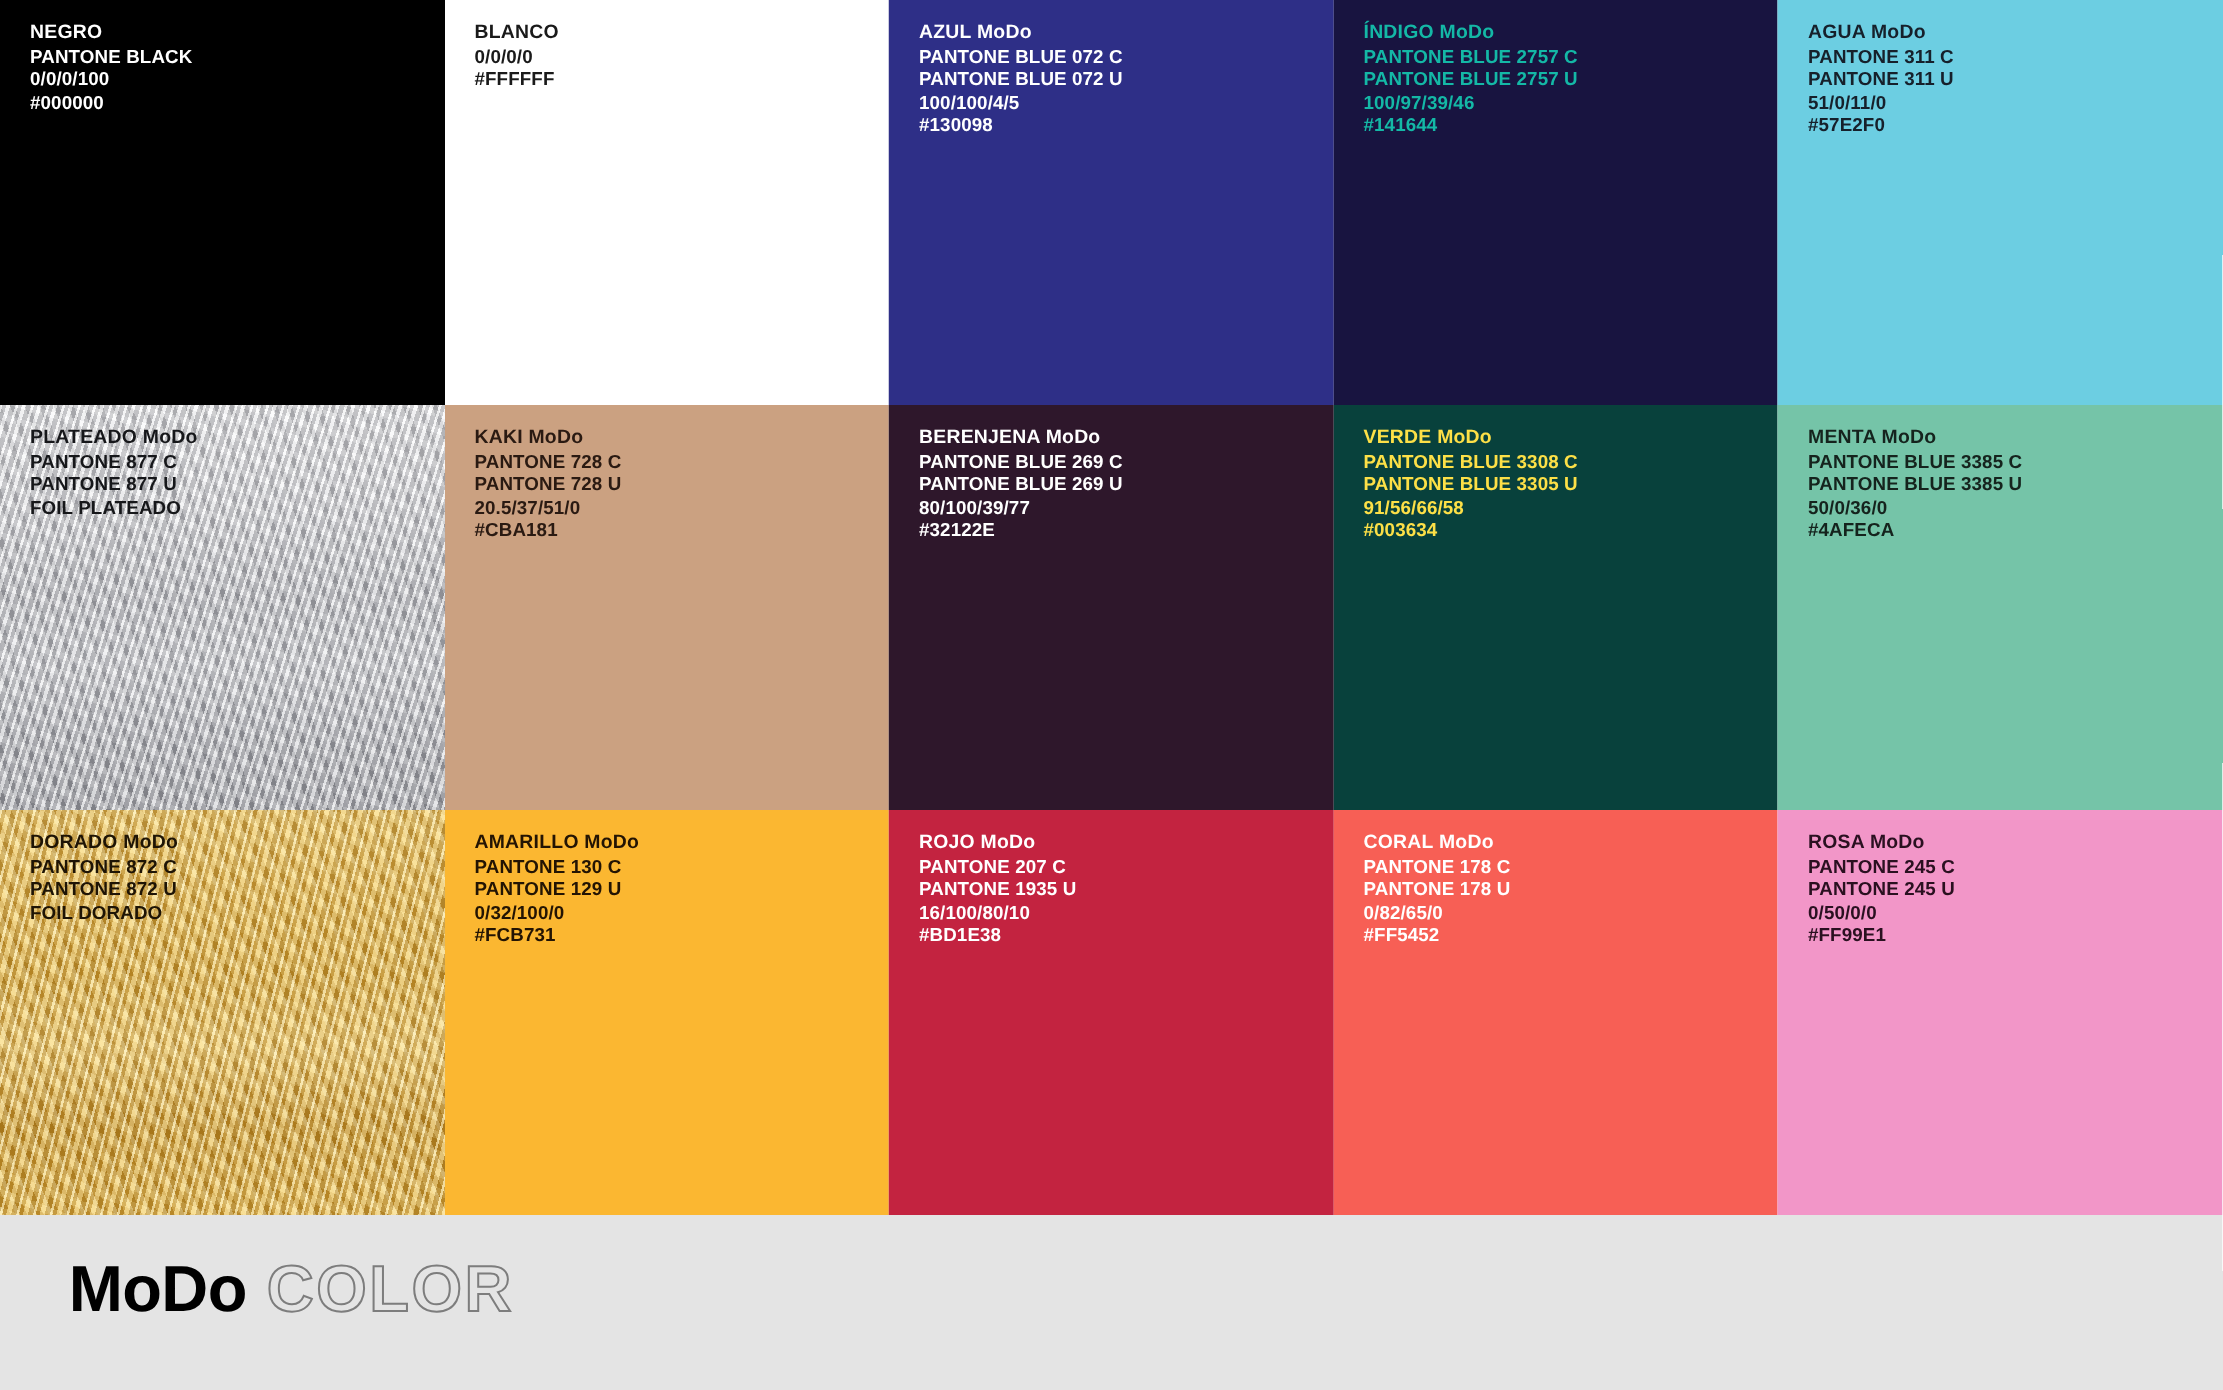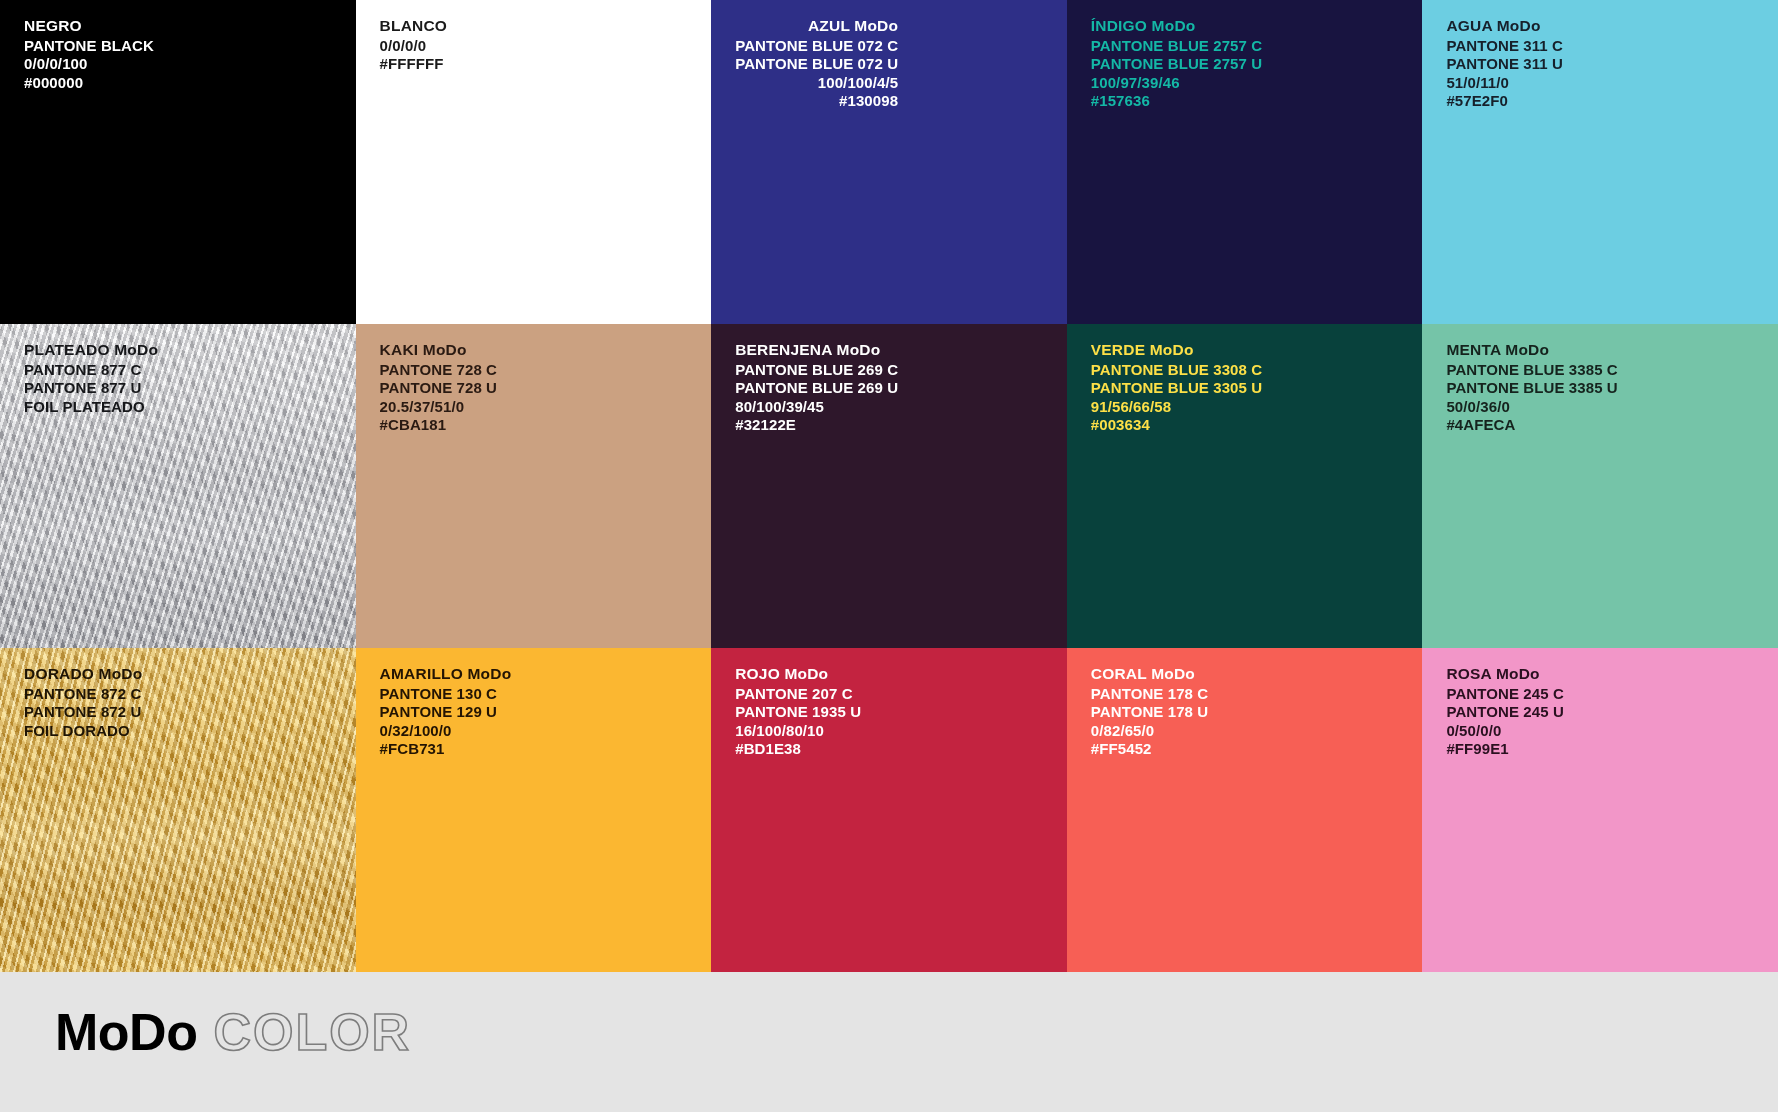--- a/index.html
+++ b/index.html
@@ -65,36 +65,36 @@
           <div class="line">#000000</div>
         </div>
       </div>
       <div class="swatch" style="background: rgb(255, 255, 255);">
         <div class="txt" style="color: rgb(26, 26, 26);">
           <div class="name">BLANCO</div>
           <div class="line">0/0/0/0</div>
           <div class="line">#FFFFFF</div>
         </div>
       </div>
-      <div class="swatch" style="background: rgb(46, 47, 135); text-align: right;">
+      <div class="swatch" style="background: rgb(46, 47, 135);">
         <div class="txt" style="color: rgb(255, 255, 255);">
           <div class="name">AZUL MoDo</div>
           <div class="line">PANTONE BLUE 072 C</div>
           <div class="line">PANTONE BLUE 072 U</div>
           <div class="line">100/100/4/5</div>
           <div class="line">#130098</div>
         </div>
       </div>
       <div class="swatch" style="background: rgb(24, 20, 64);">
         <div class="txt" style="color: #14b8a6;">
           <div class="name">ÍNDIGO MoDo</div>
           <div class="line">PANTONE BLUE 2757 C</div>
           <div class="line">PANTONE BLUE 2757 U</div>
           <div class="line">100/97/39/46</div>
-          <div class="line">#157636</div>
+          <div class="line">#141644</div>
         </div>
       </div>
       <div class="swatch" style="background: rgb(108, 206, 226);">
         <div class="txt" style="color: rgb(22, 32, 43);">
           <div class="name">AGUA MoDo</div>
           <div class="line">PANTONE 311 C</div>
           <div class="line">PANTONE 311 U</div>
           <div class="line">51/0/11/0</div>
           <div class="line">#57E2F0</div>
         </div>
@@ -114,21 +114,21 @@
           <div class="line">PANTONE 728 U</div>
           <div class="line">20.5/37/51/0</div>
           <div class="line">#CBA181</div>
         </div>
       </div>
       <div class="swatch" style="background: rgb(46, 23, 43);">
         <div class="txt" style="color: rgb(255, 255, 255);">
           <div class="name">BERENJENA MoDo</div>
           <div class="line">PANTONE BLUE 269 C</div>
           <div class="line">PANTONE BLUE 269 U</div>
-          <div class="line">80/100/39/45</div>
+          <div class="line">80/100/39/77</div>
           <div class="line">#32122E</div>
         </div>
       </div>
       <div class="swatch" style="background: rgb(8, 65, 60);">
         <div class="txt" style="color: #fde047;">
           <div class="name">VERDE MoDo</div>
           <div class="line">PANTONE BLUE 3308 C</div>
           <div class="line">PANTONE BLUE 3305 U</div>
           <div class="line">91/56/66/58</div>
           <div class="line">#003634</div>

